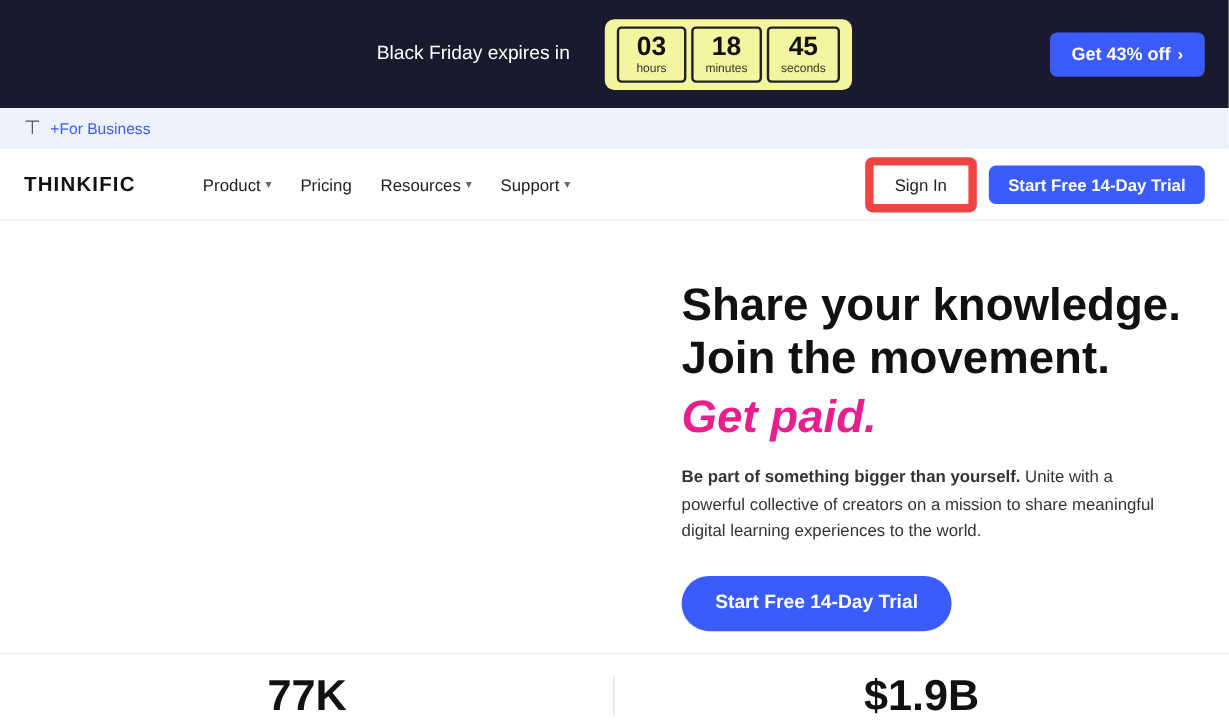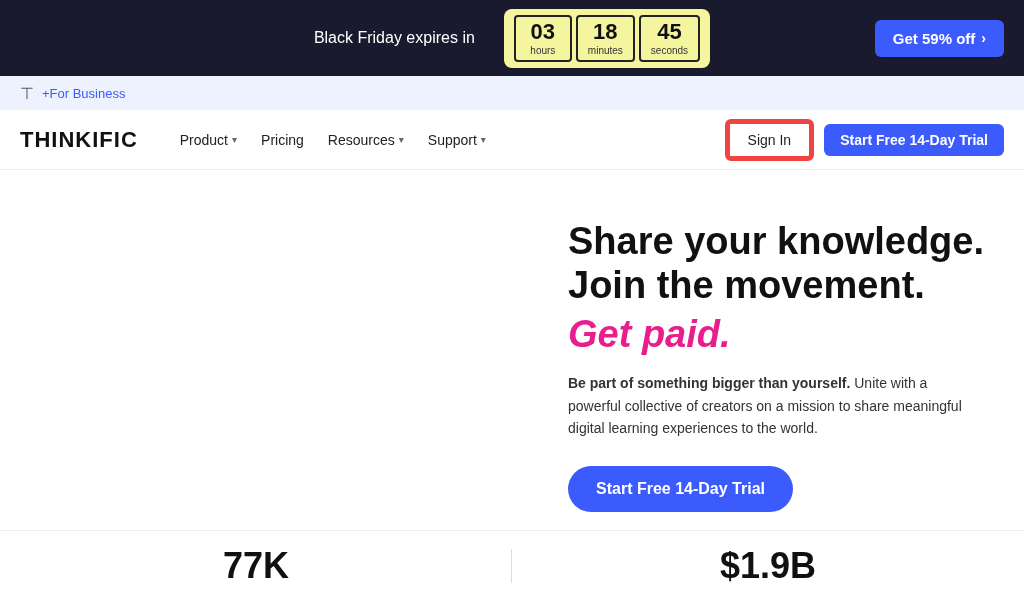--- a/index.html
+++ b/index.html
@@ -7,21 +7,21 @@
 
     
     .top-banner {
       background: #1a1a2e;
       display: flex;
       align-items: center;
       justify-content: center;
       padding: 8px 20px;
       gap: 29px;
       position: relative;
-      height: 76px;
+      height: 90px;
     }
     .banner-text {
       color: #fff;
       font-size: 16px;
       font-weight: 500;
     }
     .timer-wrapper {
       background: #f5f5a0;
       border-radius: 8px;
       display: flex;
@@ -92,25 +92,25 @@
     .nav {
       background: #fff;
       display: flex;
       align-items: center;
       padding: 0 20px;
       height: 60px;
       border-bottom: 1px solid #eee;
       gap: 30px;
     }
     .nav-logo {
-      font-size: 22px;
+      font-size: 17px;
       font-weight: 700;
       color: #111;
       letter-spacing: 1px;
-      margin-right: 2px;
+      margin-right: 16px;
     }
     .nav-items {
       display: flex;
       gap: 4px;
       align-items: flex-end;
       flex: 1;
     }
     .nav-item {
       display: flex;
       align-items: center;
@@ -124,21 +124,21 @@
     }
     .chevron { font-size: 10px; color: #666; }
     .nav-right {
       display: flex;
       gap: 10px;
       align-items: center;
       margin-left: auto;
     }
     .sign-in-btn {
       background: #fff;
-      border: 5px solid #ef4444;
+      border: 7px solid #ef4444;
       border-radius: 6px;
       padding: 8px 18px;
       font-size: 14px;
       font-weight: 500;
       cursor: pointer;
       color: #222;
     }
     .trial-btn-nav {
       background: #3b5bfc;
       color: #fff;
@@ -377,21 +377,21 @@
     <div class="timer-unit">
       <span class="timer-number">18</span>
       <span class="timer-label">minutes</span>
     </div>
     <div class="timer-unit">
       <span class="timer-number">45</span>
       <span class="timer-label">seconds</span>
     </div>
   </div>
   <button class="get-50-btn">
-    <span>Get 59% off</span>
+    <span>Get 43% off</span>
     <span class="arrow">›</span>
   </button>
 </div>
 
 <div class="business-bar">
   <span class="business-icon">⊤</span>
   <a class="business-link">+For Business</a>
 </div>
 
 <nav class="nav">

